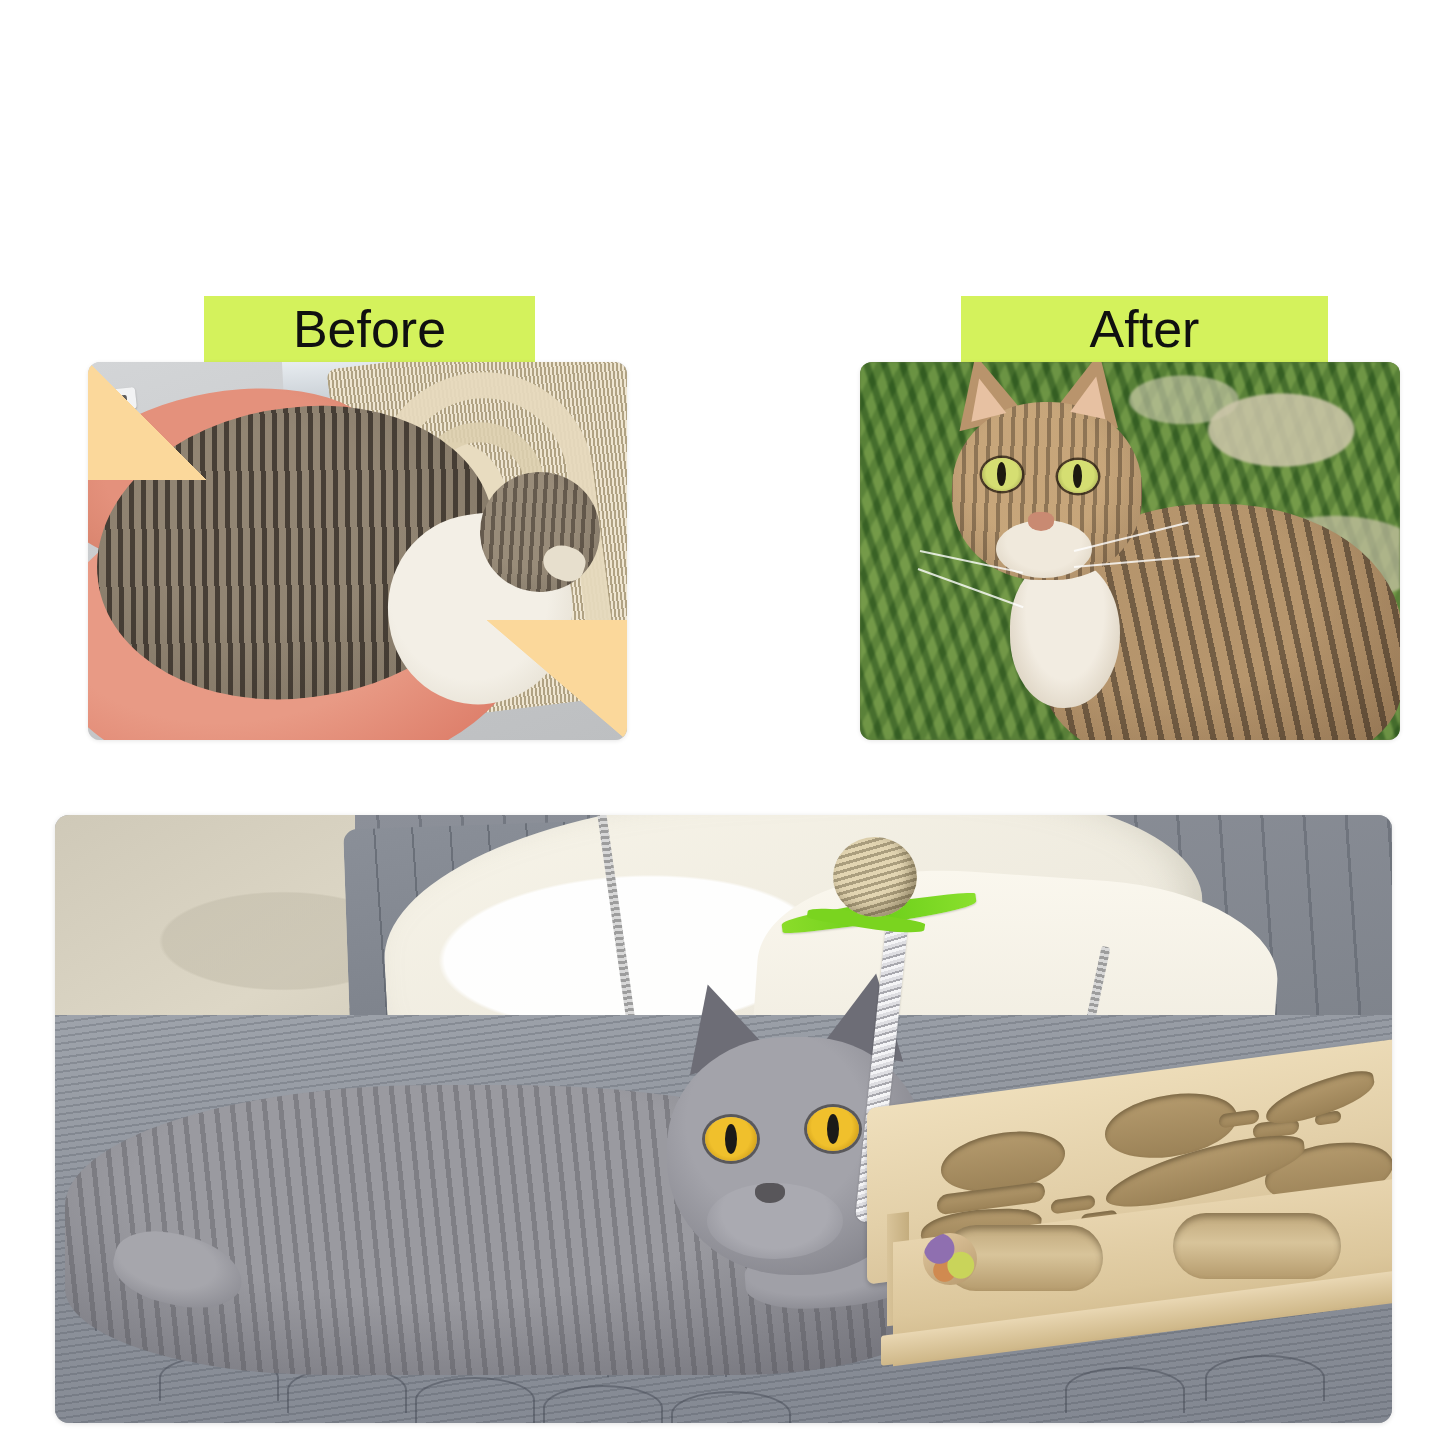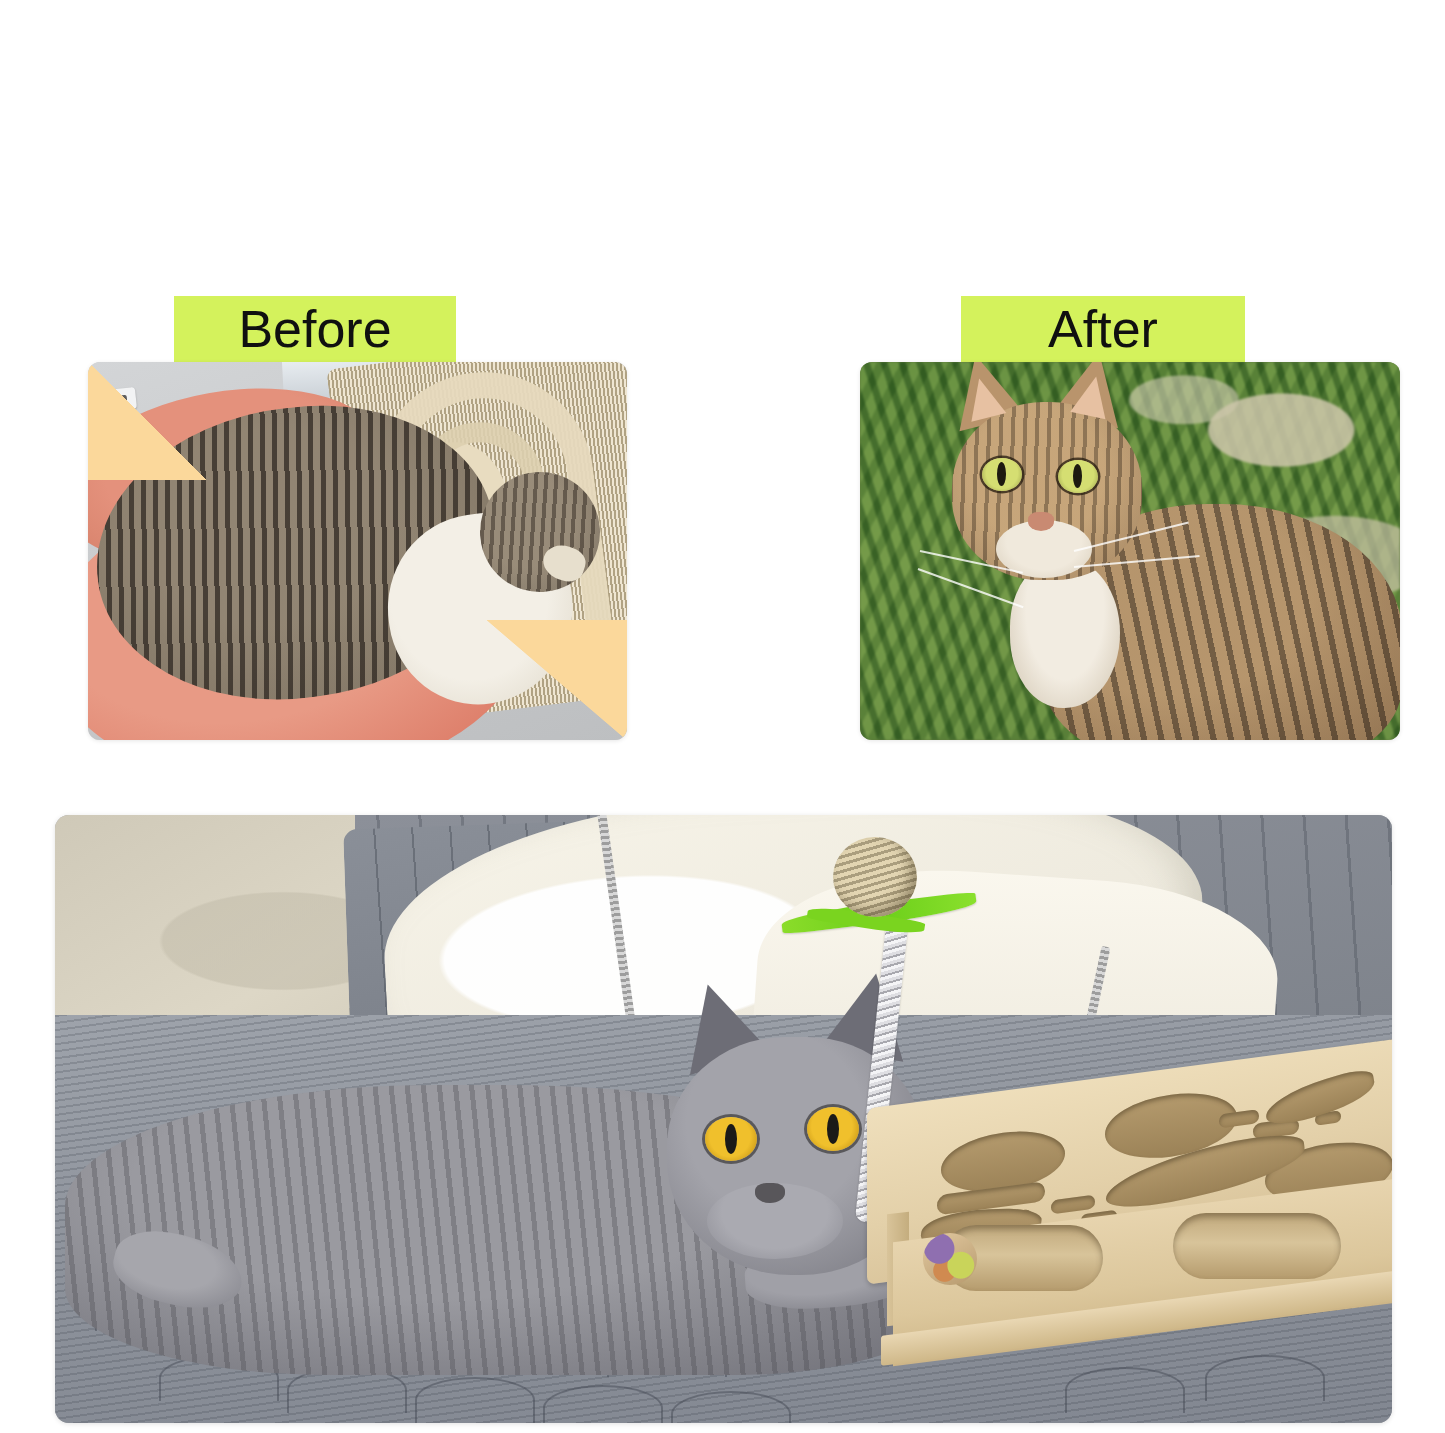--- a/index.html
+++ b/index.html
@@ -33,22 +33,22 @@
     white-space:nowrap;
   }
 
   
   .label-chip{
     position:absolute; height:66px;
     background:#d4f25c;
     display:flex; align-items:center; justify-content:center;
     font-size:52px; font-weight:400; color:#101010;
   }
-  #chip-before{ left:174px; top:296px; width:282px;text-align:center; }
-  #chip-after { left:961px; top:296px; width:284px; }
+  #chip-before{ left:204px; top:296px; width:331px;text-align:center; }
+  #chip-after { left:961px; top:296px; width:367px; }
 
   
   .photo-card{
     position:absolute; border-radius:12px; overflow:hidden;
     box-shadow:0 1px 4px rgba(0,0,0,.10);
   }
   #photo-before{ left:88px;  top:362px; width:539px; height:378px; background:#cfcfcf; }
   #photo-after { left:860px; top:362px; width:540px; height:378px; background:#5d7a3c; }
 
   .fill{ position:absolute; inset:0; }

